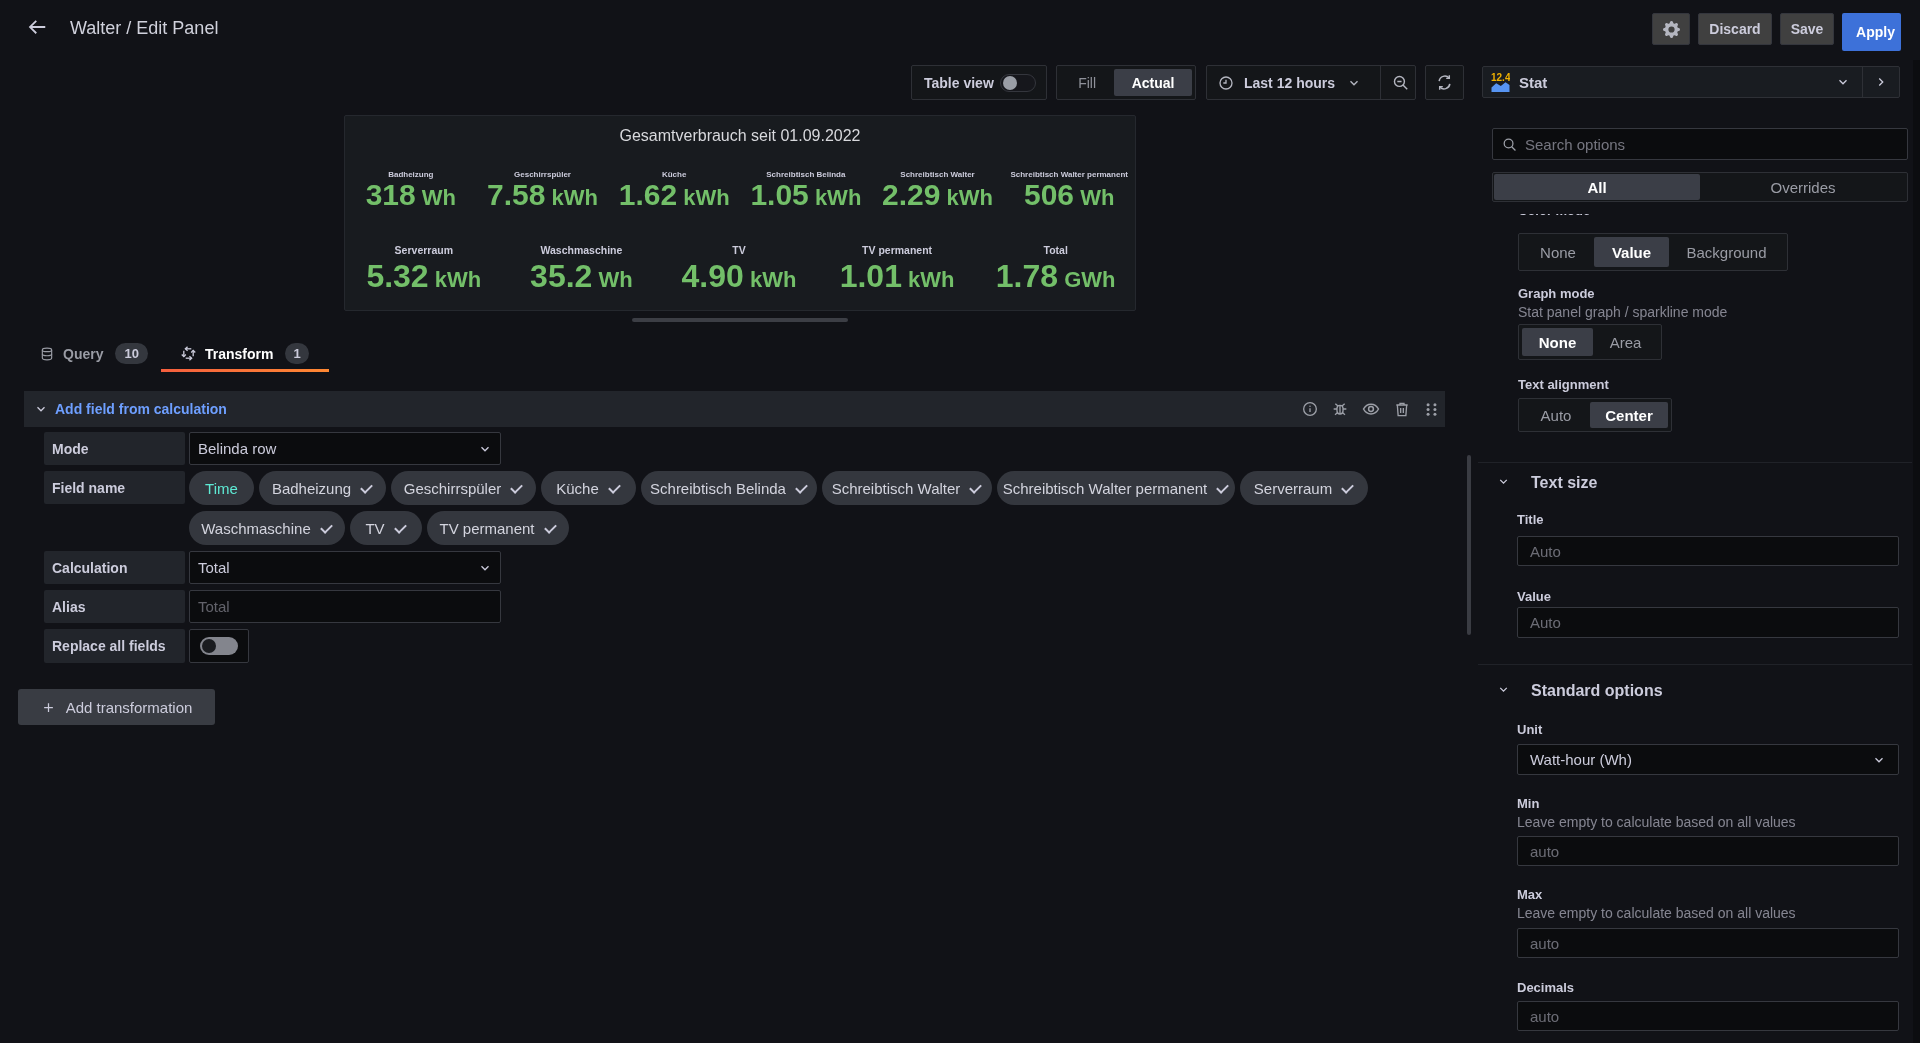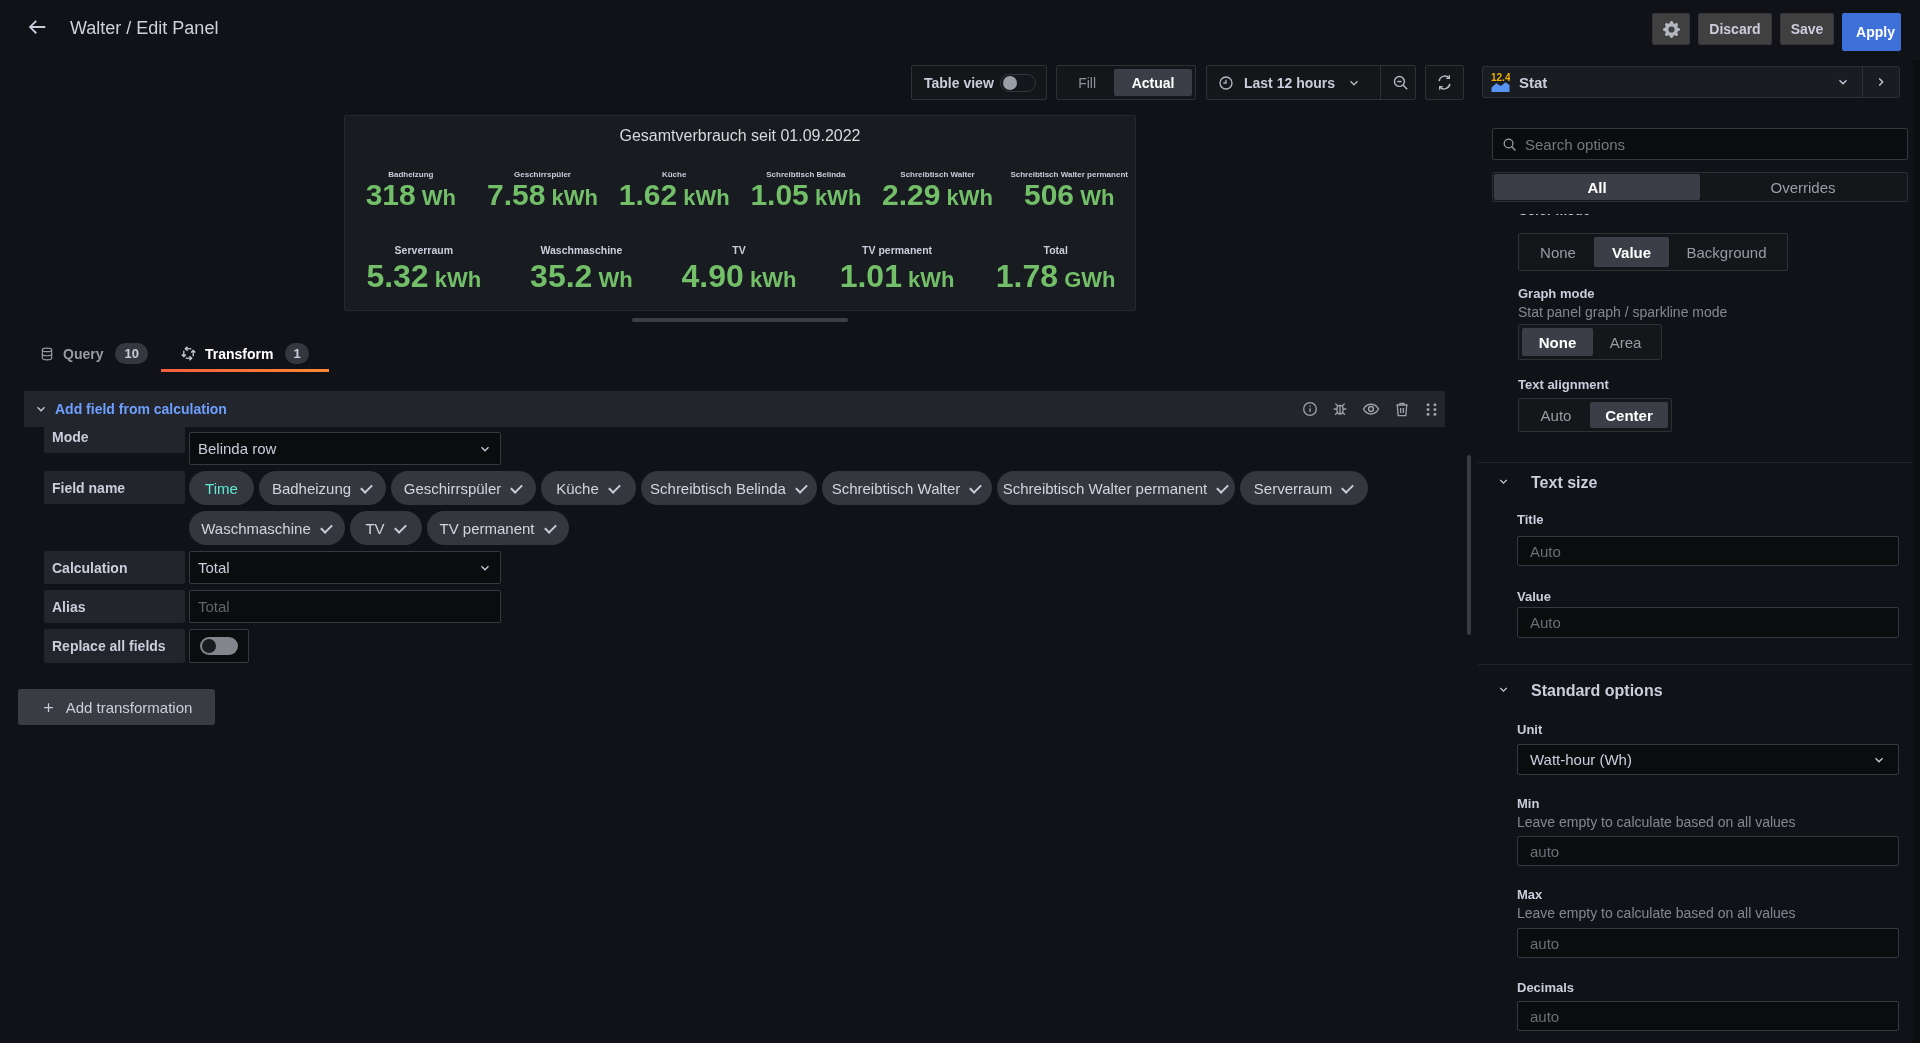--- a/index.html
+++ b/index.html
@@ -193,21 +193,21 @@
           <circle cx="6.5" cy="4.5" r="2.4"></circle>
           <circle cx="17.5" cy="4.5" r="2.4"></circle>
           <circle cx="6.5" cy="12" r="2.4"></circle>
           <circle cx="17.5" cy="12" r="2.4"></circle>
           <circle cx="6.5" cy="19.5" r="2.4"></circle>
           <circle cx="17.5" cy="19.5" r="2.4"></circle>
         </svg>
   </div>
 </div>
 
-<div class="abs lblcell" style="left:44px;top:420px;width:141px;height:33px;">Mode</div>
+<div class="abs lblcell" style="left:44px;top:432px;width:141px;height:33px;">Mode</div>
 <div class="abs input" style="left:189px;top:432px;width:312px;height:33px;padding:0 8px;">
   <span style="font-size:15px;color:#ccccdc;">Belinda row</span>
   <svg class="ic" style="margin-left:auto" width="14" height="14" viewBox="0 0 24 24" fill="none" stroke="#ccccdc" stroke-width="2.2">
         <path d="M6 9l6 6 6-6"></path>
       </svg>
 </div>
 
 <div class="abs lblcell" style="left:44px;top:471px;width:141px;height:33px;">Field name</div>
 <div class="abs" style="left:189px;top:471px;width:1196px;display:flex;flex-wrap:wrap;gap:6px 5px;">
   <span class="chip" style="width:65px;color:#5eead4;">Time</span>

